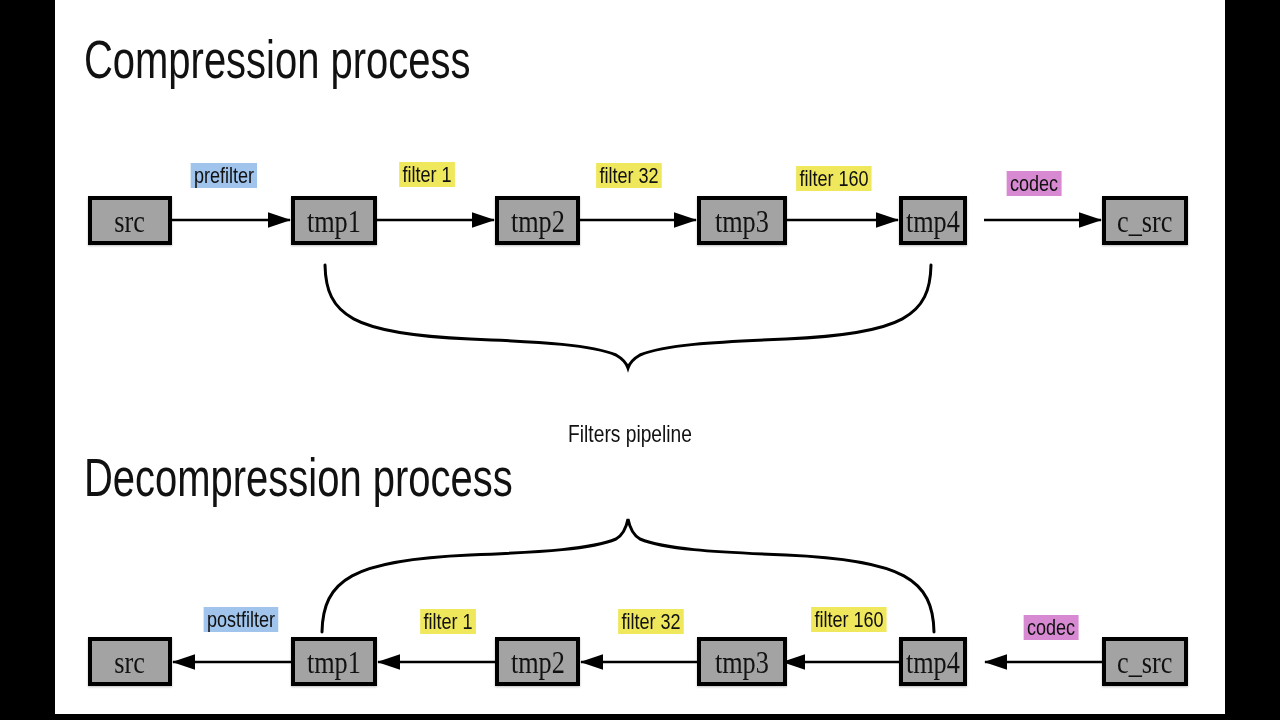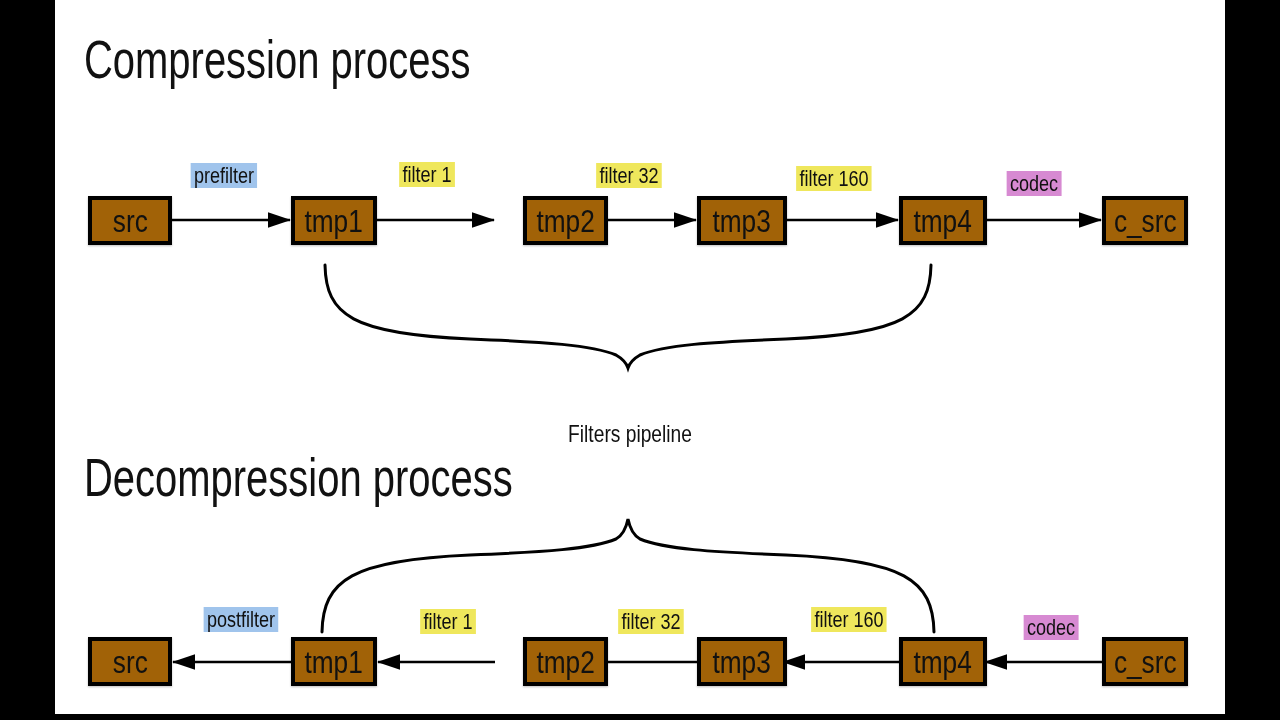--- a/index.html
+++ b/index.html
@@ -14,30 +14,31 @@
 
   .title{
     position:absolute;left:84px;margin:0;font-size:54px;font-weight:400;
     line-height:1;white-space:nowrap;transform-origin:left top;transform:scaleX(0.74);
   }
   .t1{top:32px;}
   .t2{top:450px;}
 
   .node{
     position:absolute;height:49px;box-sizing:border-box;border:4px solid #000;
-    background:#a16207;display:flex;align-items:center;justify-content:center;
+    background:#a3a3a3;display:flex;align-items:center;justify-content:center;
     box-shadow:0 1px 2px rgba(0,0,0,0.25);
+    font-family:Liberation Serif, serif;
   }
   .r1{top:196px;}
   .r2{top:637px;}
   .nx0{left:88px;width:84px;}
   .nx1{left:291px;width:86px;}
-  .nx2{left:495px;width:85px;margin-left:28px;}
+  .nx2{left:495px;width:85px;}
   .nx3{left:697px;width:90px;}
-  .nx4{left:899px;width:88px;}
+  .nx4{left:899px;width:68px;}
   .nx5{left:1102px;width:86px;justify-content:center;}
   .node .nl{font-size:32px;line-height:1;white-space:nowrap;transform:scaleX(0.82);}
 
   .elabel{
     position:absolute;font-size:22px;line-height:1.05;padding:1px 4px;
     white-space:nowrap;transform:translateX(-50%) scaleX(0.82);
   }
   .hl-blue{background:#a0c4ec;}
   .hl-yellow{background:#efe75c;}
   .hl-purple{background:#d78ad2;}

